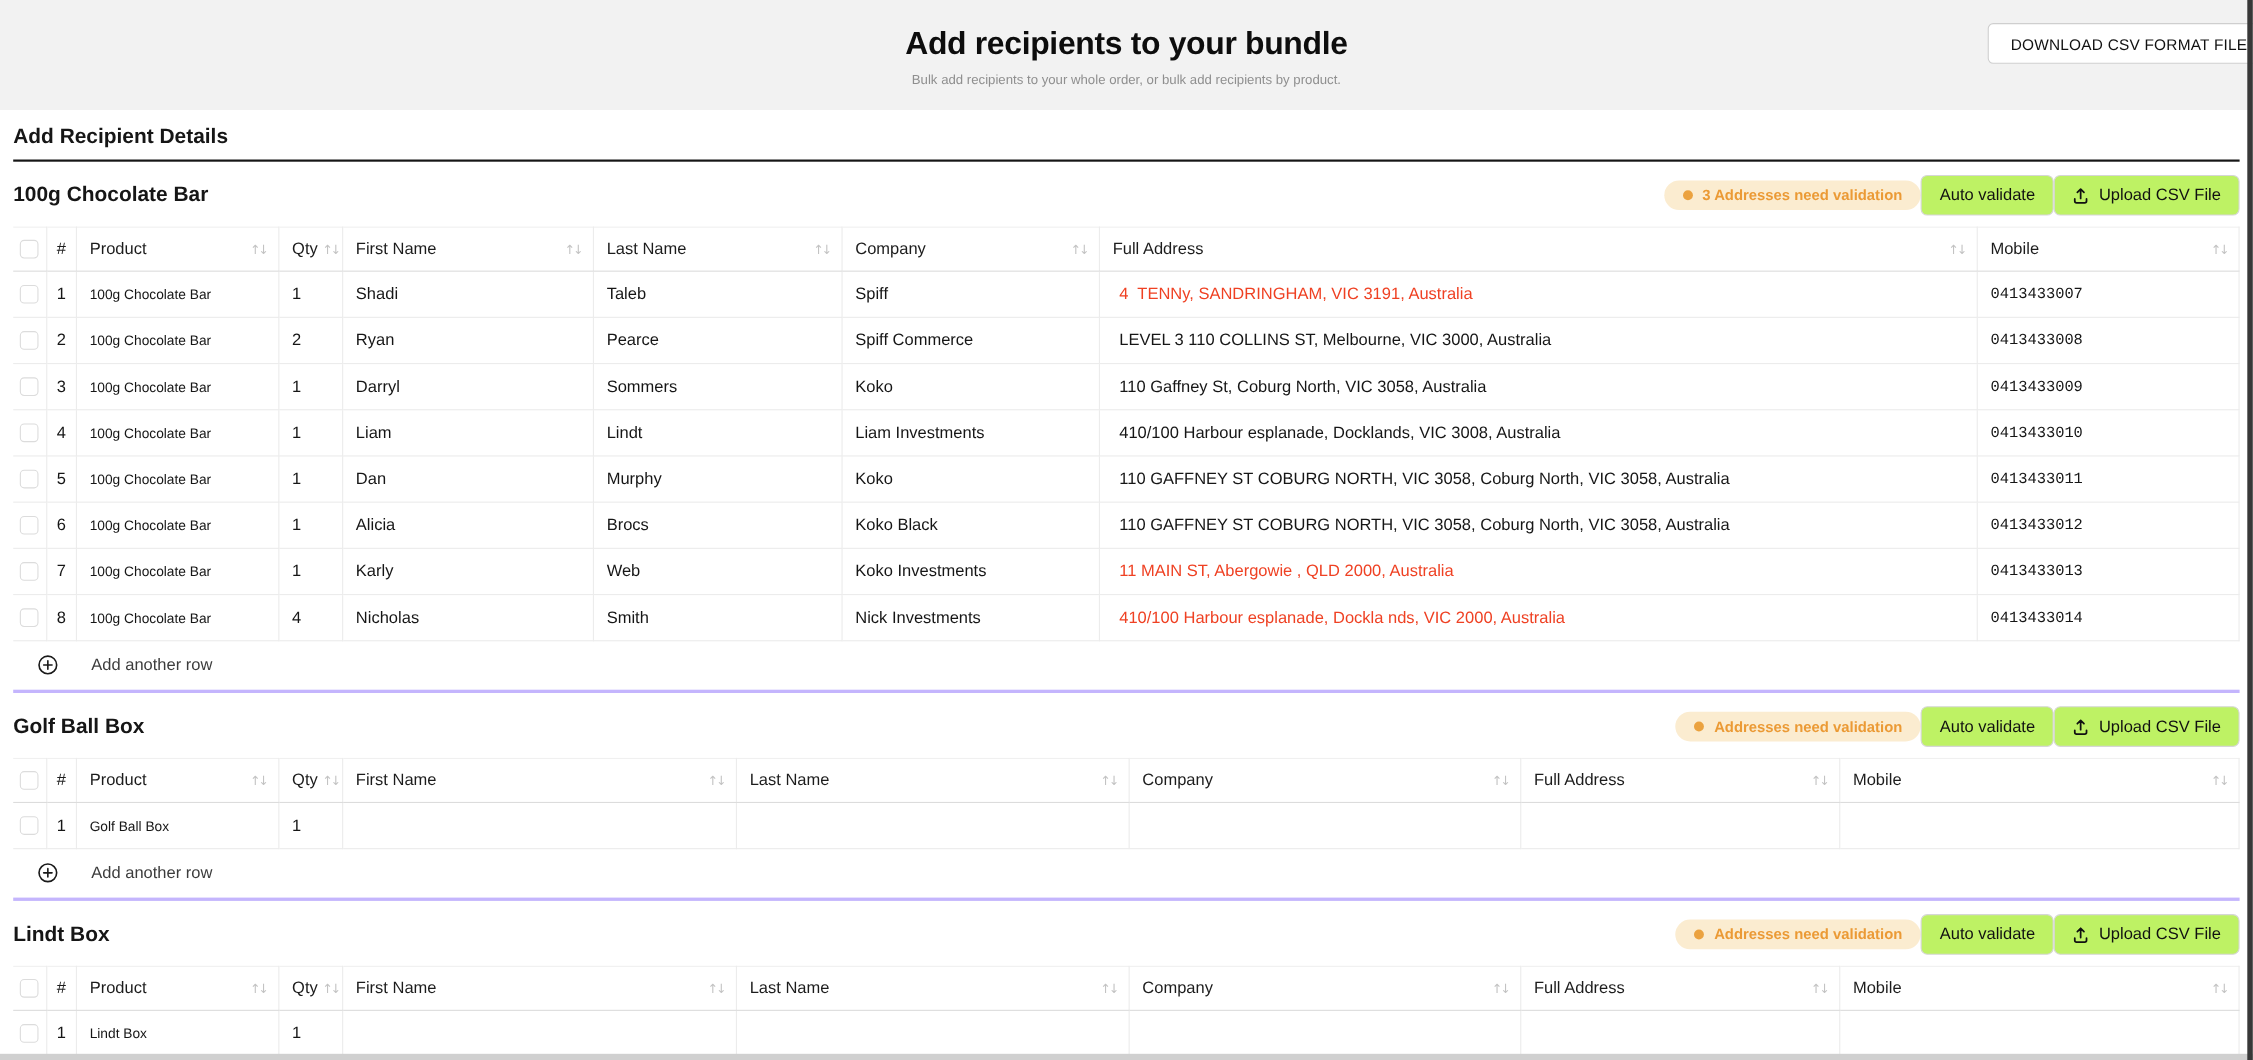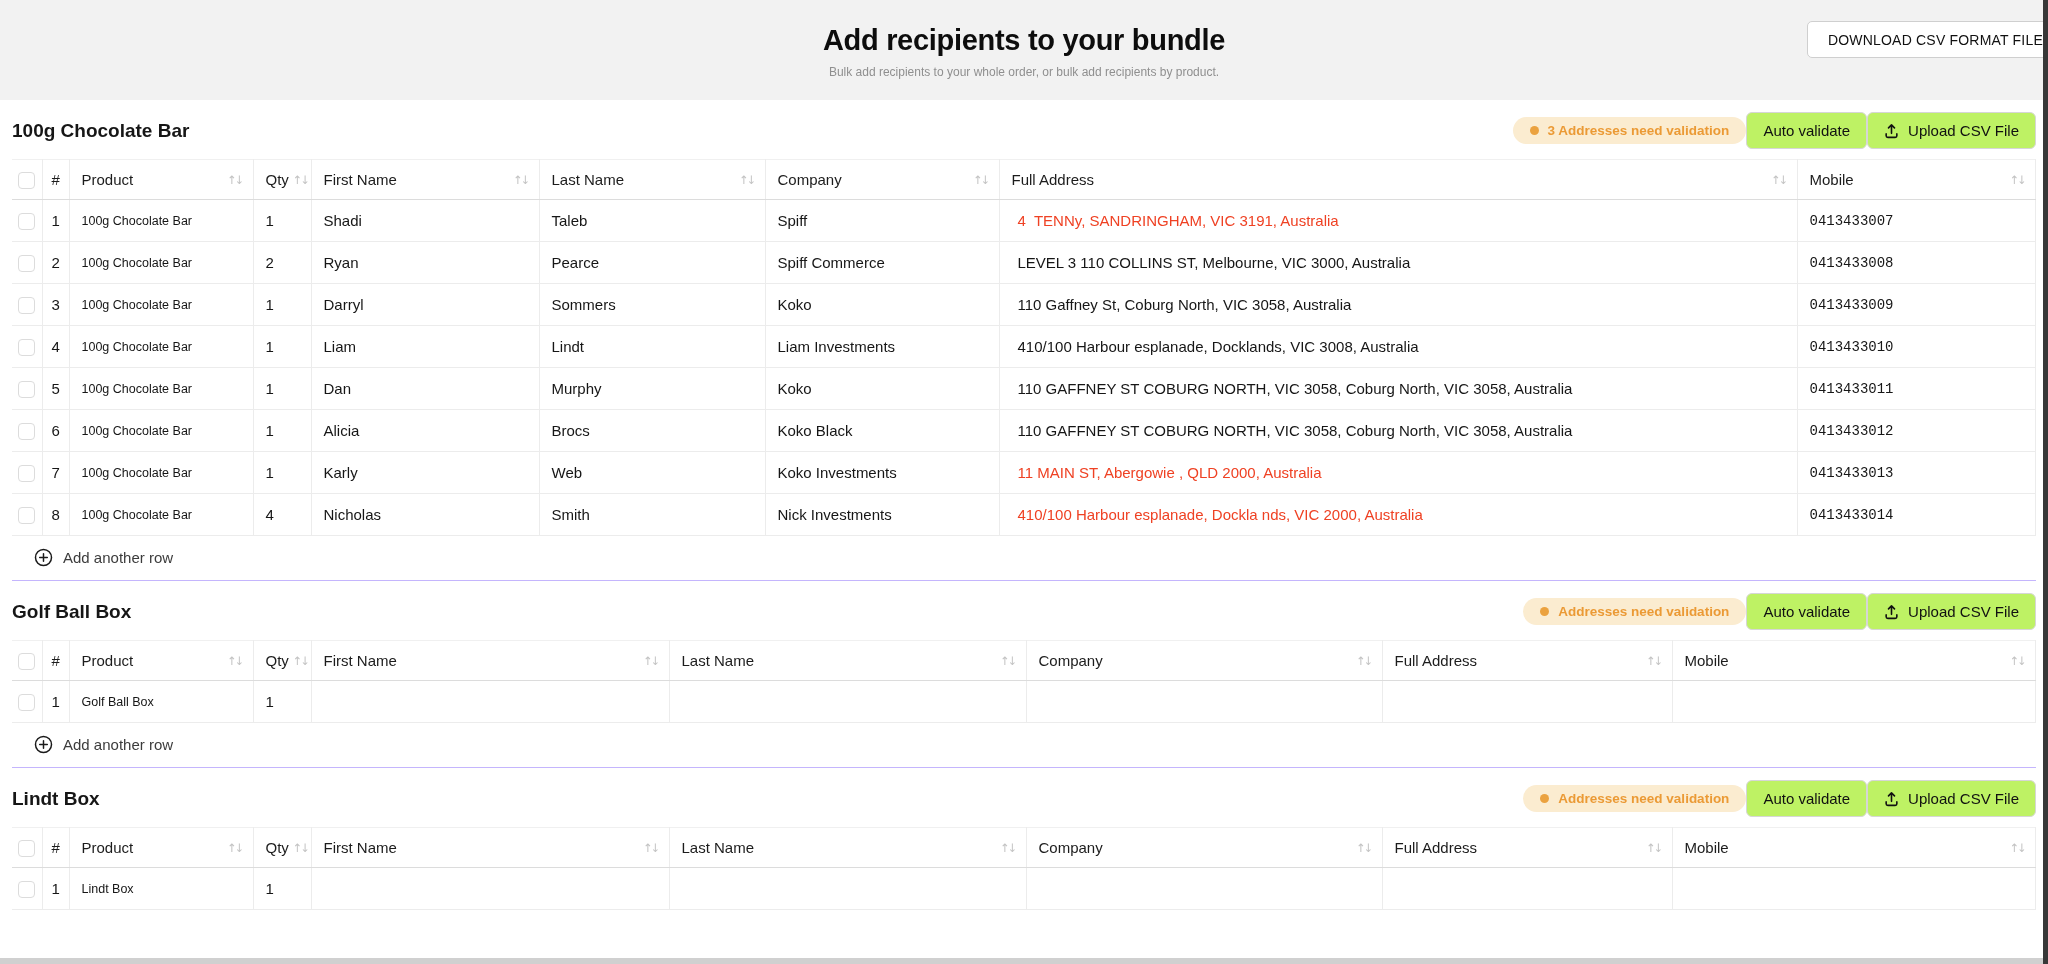--- a/index.html
+++ b/index.html
@@ -13,21 +13,21 @@
   .download-btn { position: absolute; top: 21px; right: -16px; height: 37px; padding: 0 20px;
     background: #fff; border: 1px solid #cfcfcf; border-radius: 5px; font-family: inherit;
     font-size: 14px; font-weight: 500; letter-spacing: 0.2px; color: #111; cursor: pointer; white-space: nowrap; }
 
   
   .content { padding: 0 12px; }
   .details-heading { margin-top: 14px; padding-bottom: 9px; font-size: 19px; font-weight: 700;
     border-bottom: 2px solid #161616; }
 
   .product-section { padding-top: 12px; }
-  .product-section + .product-section { border-top: 1px solid #c4b5fd; }
+  .product-section + .product-section { border-top: 3px solid #c4b5fd; }
 
   .section-head { display: flex; justify-content: space-between; align-items: center; min-height: 37px; }
   .section-title { font-size: 19px; font-weight: 700; }
   .section-actions { display: flex; align-items: center; }
 
   .badge { display: inline-flex; align-items: center; gap: 9px; height: 27px; padding: 0 17px;
     background: var(--badge-bg, #fbecd0); border-radius: 14px; font-size: 13.5px; font-weight: 700;
     color: var(--badge-text, #eb9a35); white-space: nowrap; }
   .badge .dot { width: 9px; height: 9px; border-radius: 50%; background: var(--badge-dot, #eba23f); }
 
@@ -60,38 +60,39 @@
   
   table.cols-a .c0 { width: 30px; } table.cols-a .c1 { width: 27px; }
   table.cols-a .c2 { width: 184px; } table.cols-a .c3 { width: 58px; }
   table.cols-a .c4 { width: 228px; } table.cols-a .c5 { width: 226px; }
   table.cols-a .c6 { width: 234px; } table.cols-a .c7 { width: 798px; }
   table.cols-b .c0 { width: 30px; } table.cols-b .c1 { width: 27px; }
   table.cols-b .c2 { width: 184px; } table.cols-b .c3 { width: 58px; }
   table.cols-b .c4 { width: 358px; } table.cols-b .c5 { width: 357px; }
   table.cols-b .c6 { width: 356px; } table.cols-b .c7 { width: 290px; }
 
-  .add-row { display: flex; align-items: center; gap: 10px; margin: 0; padding: 12px 10px 13px 22px;
+  .add-row { display: flex; align-items: center; gap: 30px; margin: 0; padding: 12px 10px 13px 22px;
     background: none; border: none; font-family: inherit; font-size: 15px; color: #3c3c3c; cursor: pointer; }
   .add-row svg { display: block; }
 
   
   .vscrollbar { position: fixed; top: 0; right: 0; width: 5px; height: 964px; background: #383838; z-index: 60; }
   .hscrollbar { position: fixed; left: 0; bottom: 0; width: 2048px; height: 6px; background: #d0d0d0; z-index: 50; }
 </style>
 </head>
 <body>
 
 <header class="hero" style="background: rgb(242, 242, 242);">
   <h1>Add recipients to your bundle</h1>
   <p>Bulk add recipients to your whole order, or bulk add recipients by product.</p>
   <button class="download-btn">DOWNLOAD CSV FORMAT FILE</button>
 </header>
 
 <main class="content">
+  <h2 class="details-heading">Add Recipient Details</h2>
   <div id="sections">
   <section class="product-section">
     <div class="section-head">
       <h3 class="section-title">100g Chocolate Bar</h3>
       <div class="section-actions">
         <span class="badge">
           <span class="dot"></span>
           <span class="badge-text">3 Addresses need validation</span>
         </span>
         <button class="btn">Auto validate</button>

